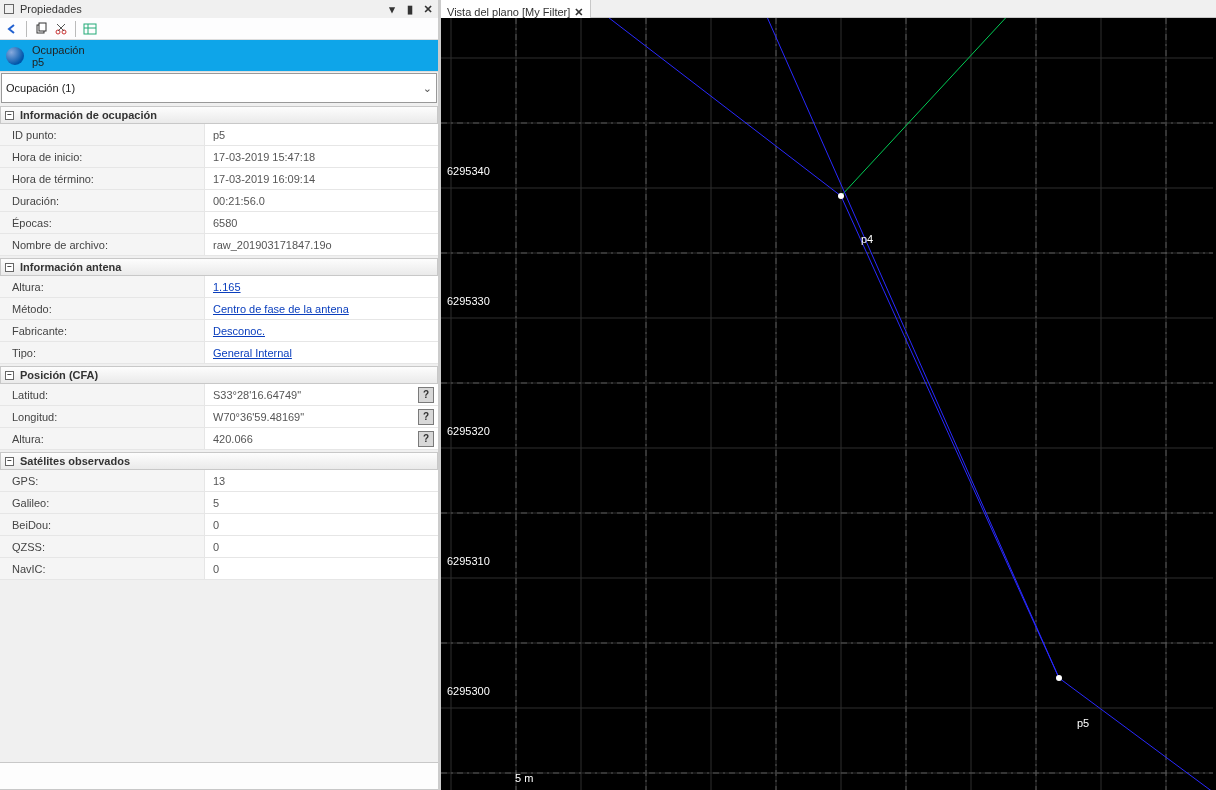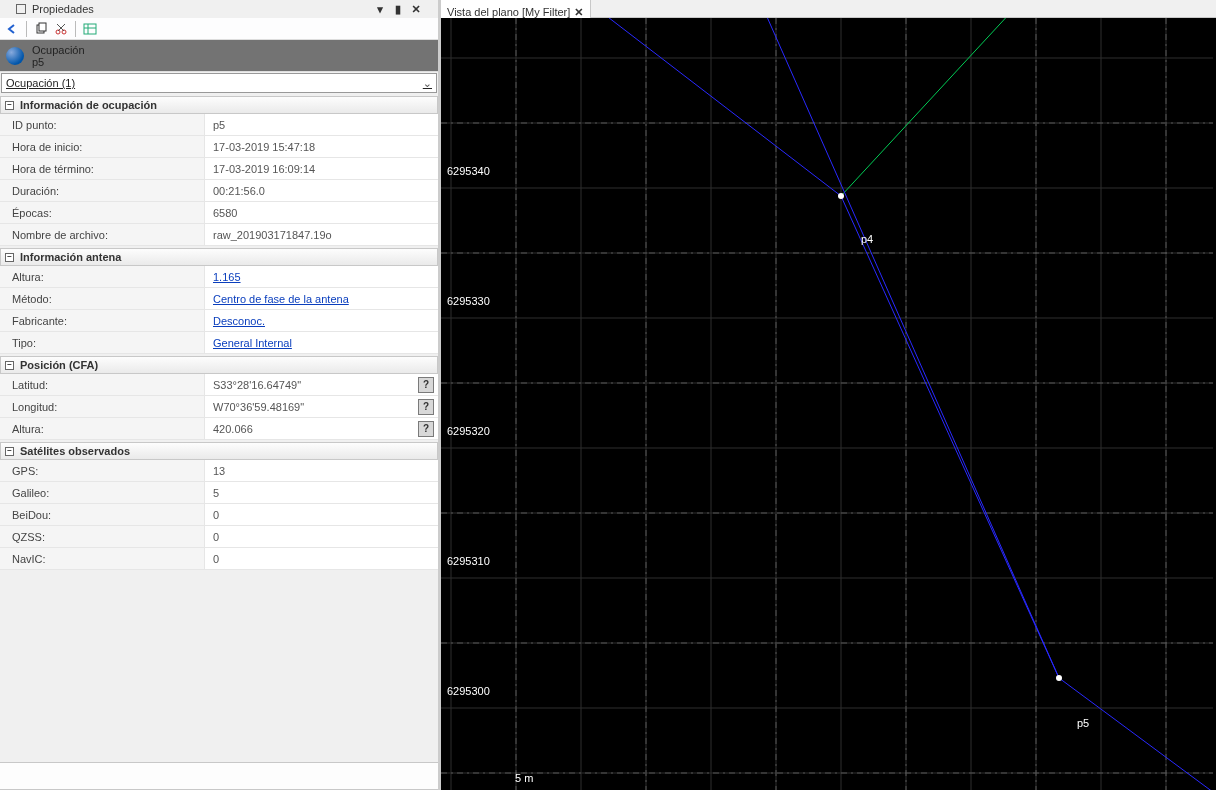--- a/index.html
+++ b/index.html
@@ -1,29 +1,29 @@
 <!DOCTYPE html>
 <html><head>
 <meta charset="utf-8">
 <style>
 * { box-sizing: border-box; margin: 0; padding: 0; font-family: "Segoe UI", Tahoma, sans-serif; font-size: 11px; }
 body { width: 1216px; height: 790px; display: flex; background: #fff; overflow: hidden; }
 .panel-left { width: 441px; height: 100%; display: flex; flex-direction: column; border-right: 3px solid #ccc; background: #f0f0f0; }
 .panel-right { flex: 1; height: 100%; display: flex; flex-direction: column; background: #fff; }
-.titlebar { height: 18px; background: #f0f0f0; display: flex; align-items: center; padding: 0 16px; color: #333; }
+.titlebar { height: 18px; background: #f0f0f0; display: flex; align-items: center; padding: 0 4px; color: #333; }
 .titlebar .title-icon { width: 10px; height: 10px; border: 1px solid #666; margin-right: 6px; }
 .titlebar .win-btns { margin-left: auto; display: flex; gap: 6px; }
 .win-btn { width: 12px; height: 12px; display: flex; align-items: center; justify-content: center; color: #333; font-weight: bold; cursor: pointer; }
 .toolbar { height: 22px; background: #fdfdfe; display: flex; align-items: center; gap: 4px; padding: 0 4px; border-bottom: 1px solid #ddd; }
 .tool-btn { width: 16px; height: 16px; display: flex; align-items: center; justify-content: center; }
 .tool-sep { width: 1px; height: 16px; background: #bbb; margin: 0 2px; }
-.globe-row { height: 32px; background: #737373; display: flex; align-items: center; padding: 2px 6px; border-bottom: 1px solid #ddd; }
+.globe-row { height: 32px; background: #0ea5e9; display: flex; align-items: center; padding: 2px 6px; border-bottom: 1px solid #ddd; }
 .globe-icon { width: 18px; height: 18px; border-radius: 50%; background: radial-gradient(circle at 30% 30%, #8ad 0%, #05a 70%); margin-right: 8px; }
 .globe-text { display: flex; flex-direction: column; line-height: 12px; color: #222; }
-.section-select { height: 20px; background: #fff; border: 1px solid #999; display: flex; align-items: center; padding: 4px 4px; margin: 1px; color: #222; text-decoration: underline; }
+.section-select { height: 20px; background: #fff; border: 1px solid #999; display: flex; align-items: center; padding: 14px 4px; margin: 1px; color: #222; }
 .section-select .chev { margin-left: auto; color: #555; }
 .group { margin-top: 2px; }
 .group-header { height: 18px; background: linear-gradient(#fdfdfd,#eaeaea); border: 1px solid #c8c8c8; display: flex; align-items: center; padding: 0 4px; font-weight: bold; color: #333; }
 .sq { width: 9px; height: 9px; border: 1px solid #666; display: inline-flex; align-items: center; justify-content: center; font-size: 8px; line-height: 8px; background: #fff; margin-right: 6px; color: #333; }
 .row { display: flex; height: 22px; align-items: stretch; border-bottom: 1px solid #e6e6e6; }
 .row .k { width: 205px; padding-left: 12px; display: flex; align-items: center; background: #f5f5f5; color: #444; border-right: 1px solid #e6e6e6; }
 .row .v { flex: 1; padding-left: 8px; display: flex; align-items: center; background: #fff; color: #555; }
 .row .v.blue { color: #0a3ebd; text-decoration: underline; }
 .row .v .helpbtn { margin-left: auto; margin-right: 4px; width: 16px; height: 16px; background: #d8d8d8; border: 1px solid #7a7a7a; display: flex; align-items: center; justify-content: center; font-weight: bold; color: #333; font-size: 10px; }
 .filler { flex: 1; background: #f0f0f0; }

